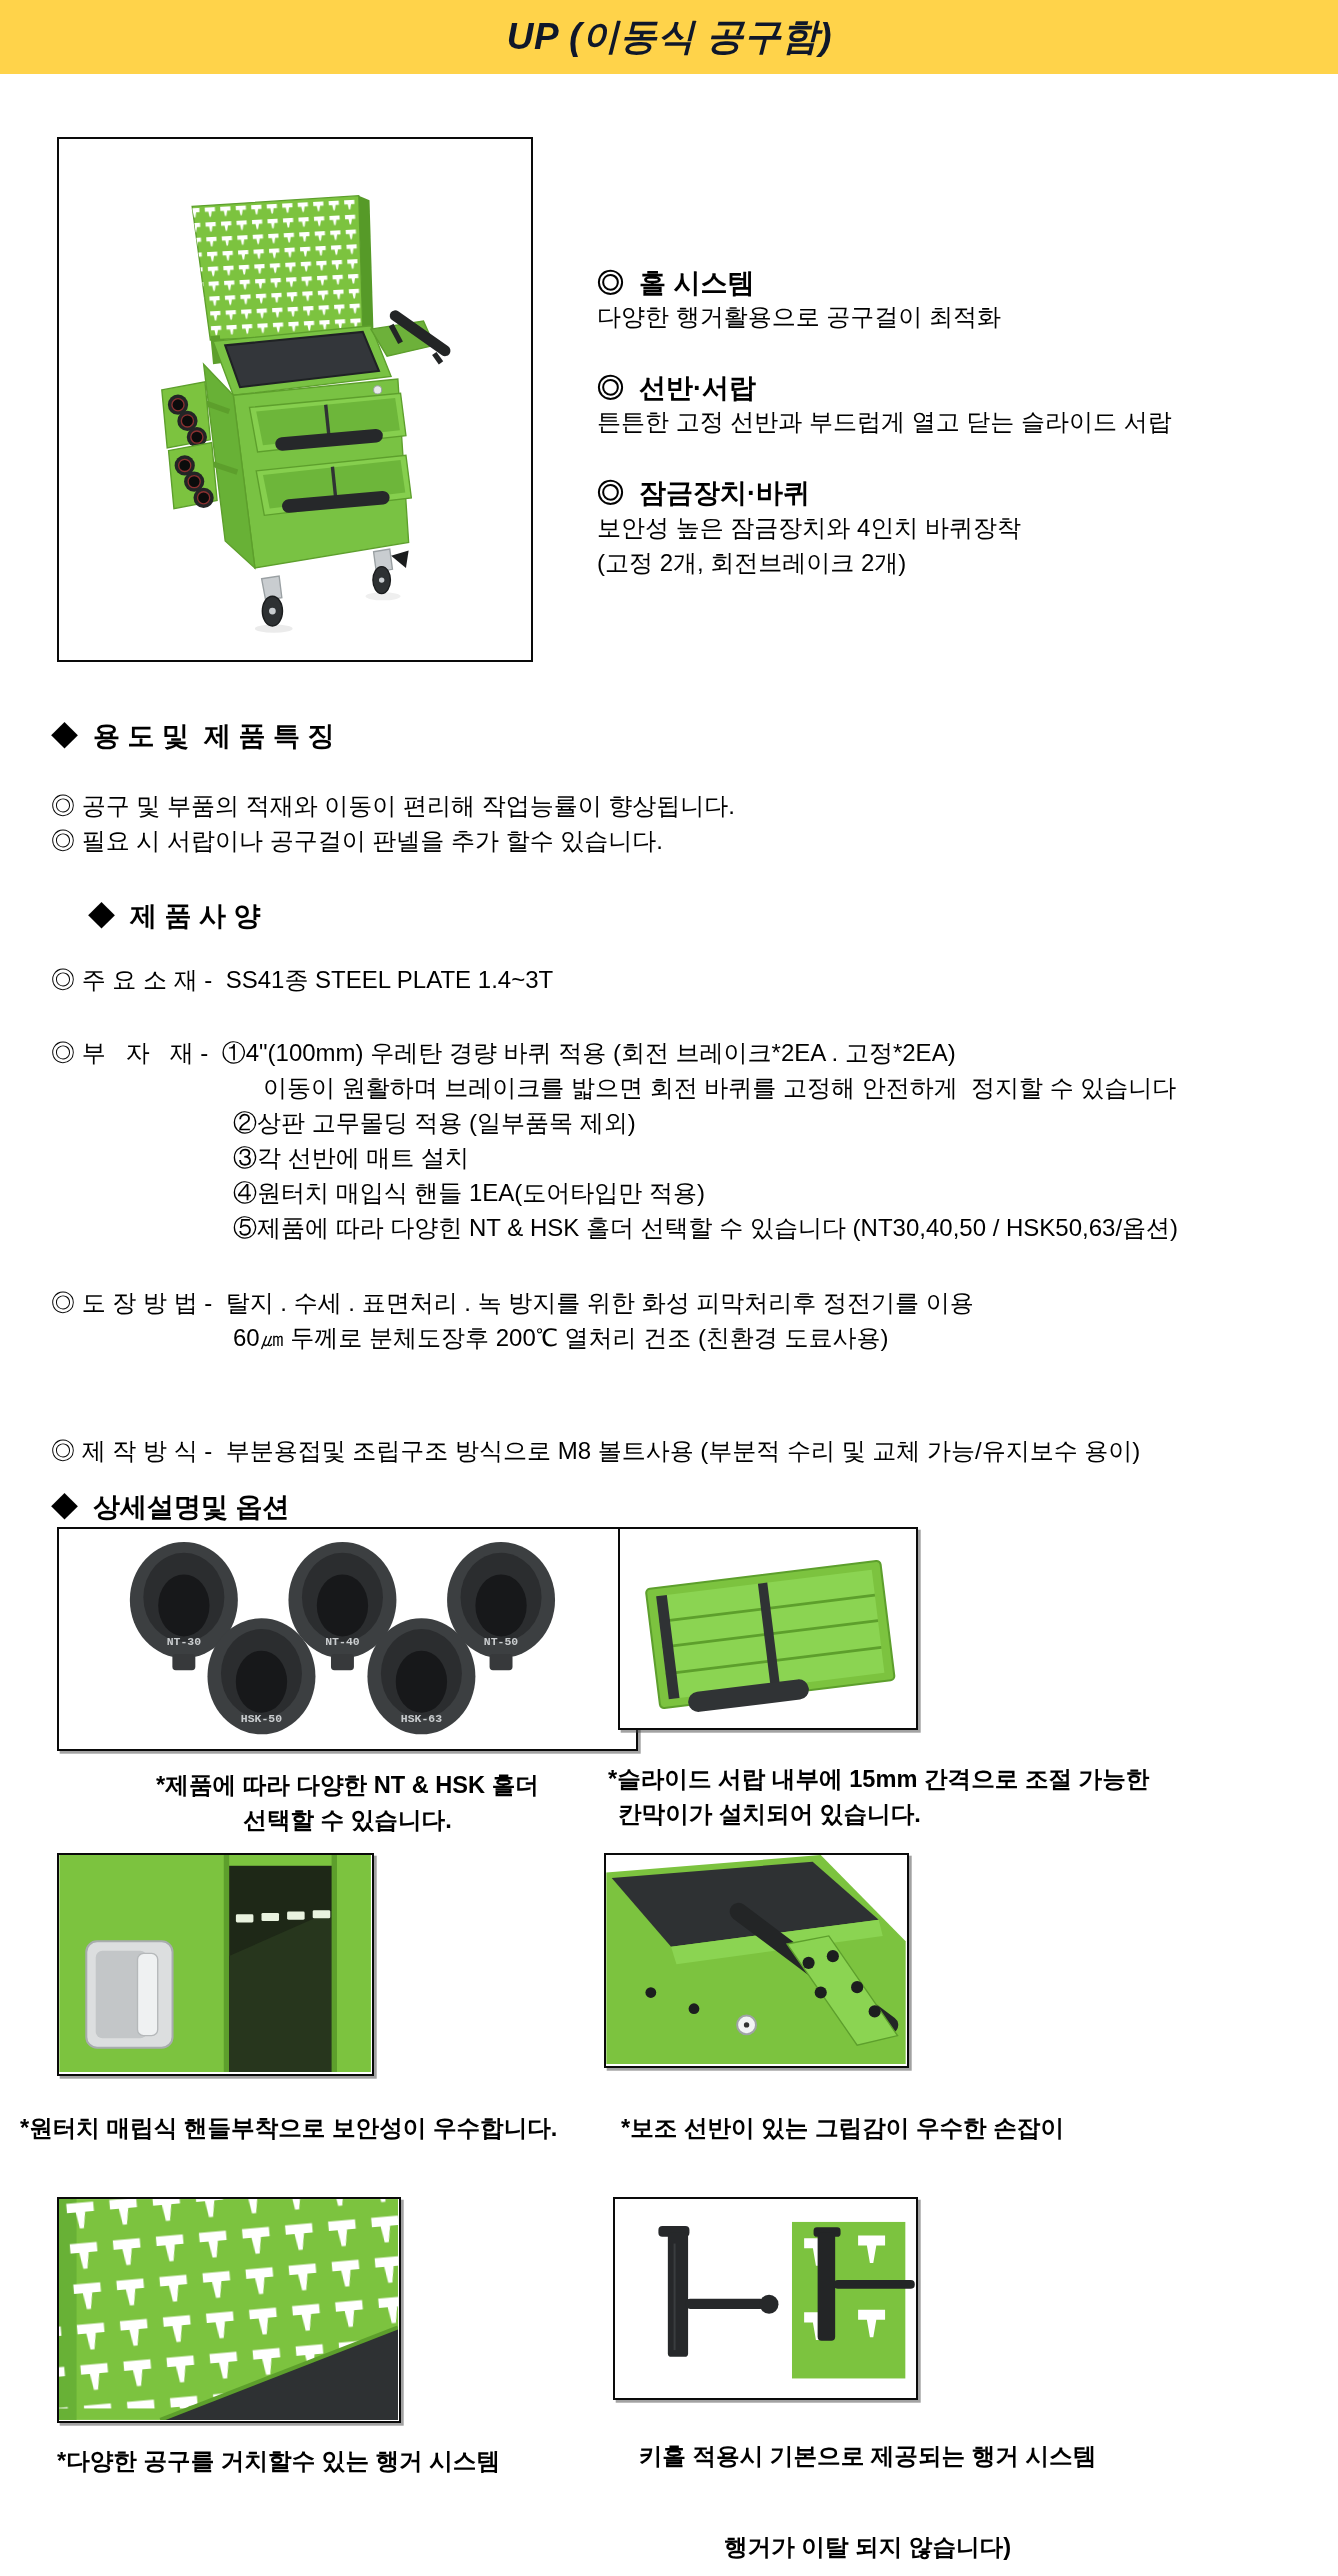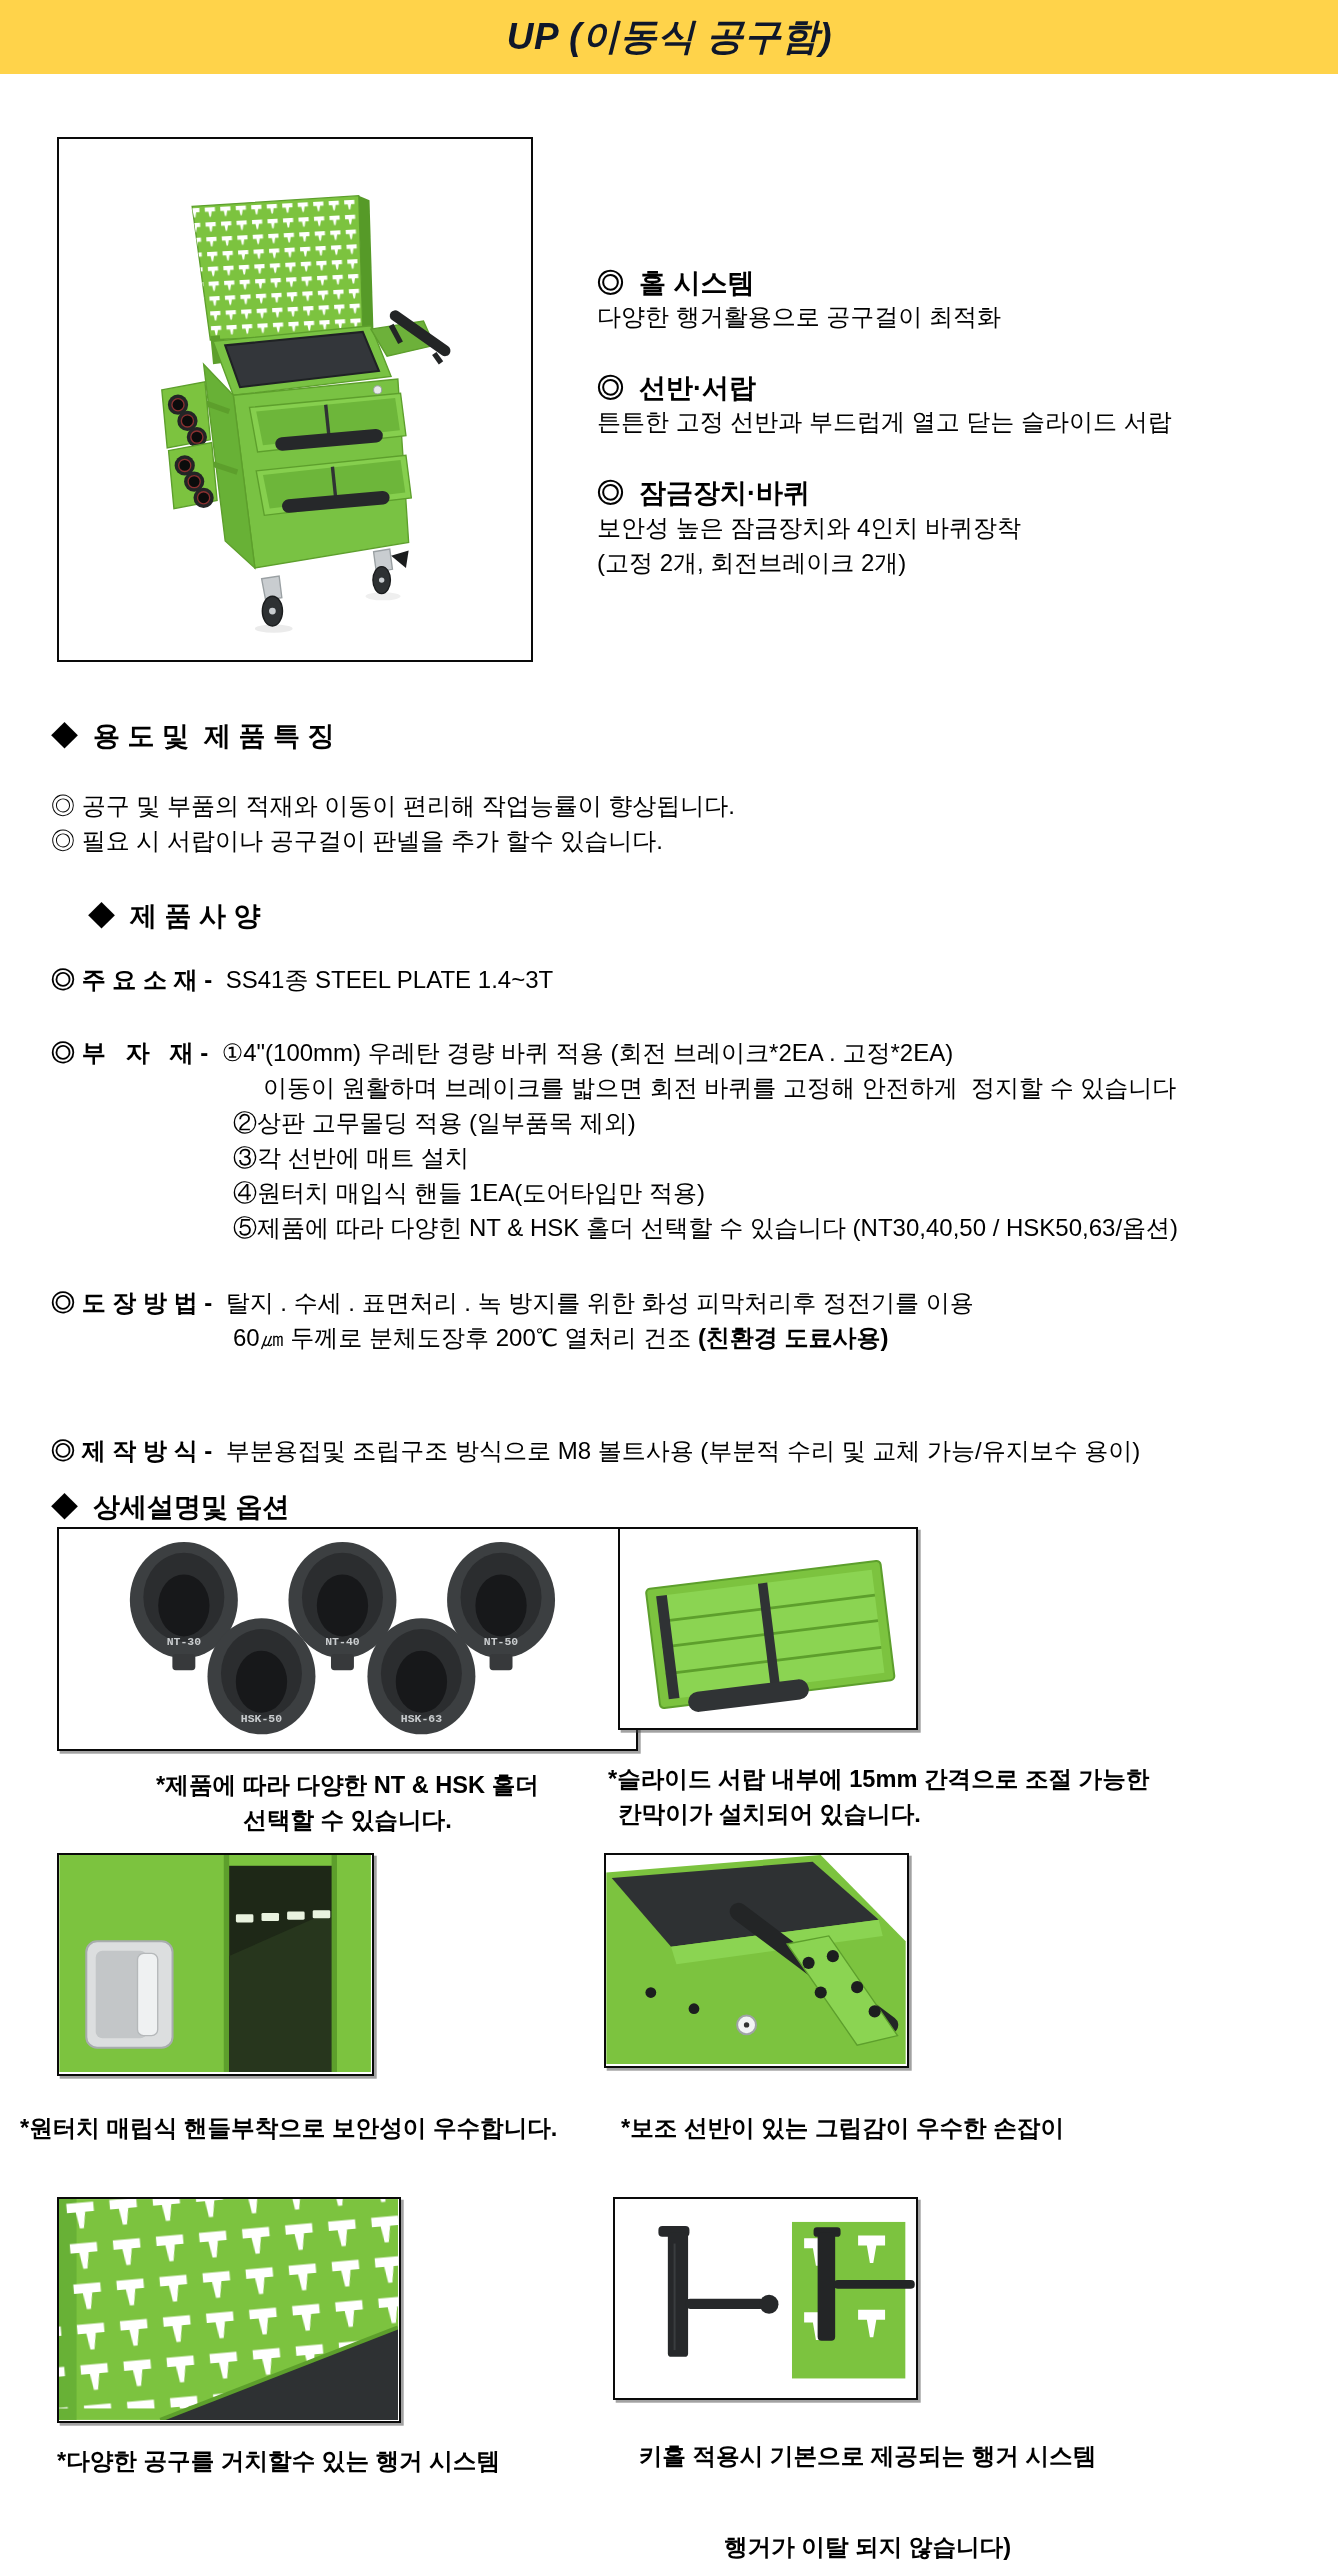--- a/index.html
+++ b/index.html
@@ -5,21 +5,21 @@
   html,body{margin:0;padding:0;background:#ffffff;}
   .page{position:relative;width:1339px;height:2576px;background:#ffffff;
         font-family:"Liberation Sans",sans-serif;color:#000;overflow:hidden;}
   .abs{position:absolute;white-space:pre;}
   .banner{position:absolute;left:0;top:0;width:1339px;height:74px;background:#FFD34A;
           display:flex;align-items:center;justify-content:center;}
   .banner-title{font-size:37px;font-weight:800;letter-spacing:0.7px;color:#0f172a;font-style:italic;}
   .h1{font-size:27px;font-weight:700;}
   .b36{font-size:24px;font-weight:400;}
   .cap{font-size:23.6px;font-weight:700;}
-  .lbl{font-weight:700;}
+  .lbl{font-weight:400;}
   .imgbox{position:absolute;border:2.7px solid #0a0a0a;background:#ffffff;
           box-shadow:2.7px 2.7px 0 rgba(70,70,70,.5);box-sizing:border-box;overflow:hidden;}
   .main-photo{border-width:2px;box-shadow:none;}
   svg{display:block;}
   .center{text-align:center;white-space:pre;}
 </style>
 </head>
 <body>
 
 <div class="page">

